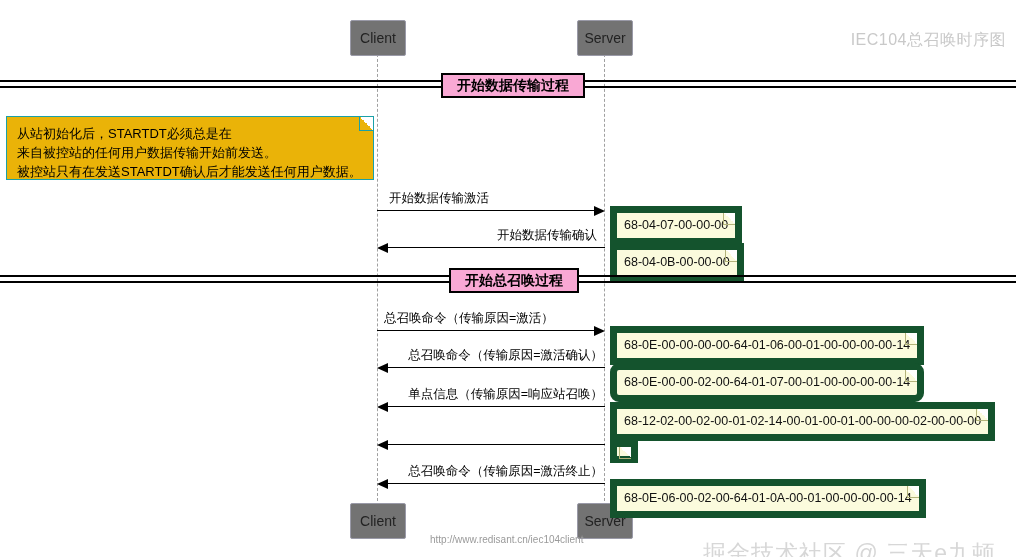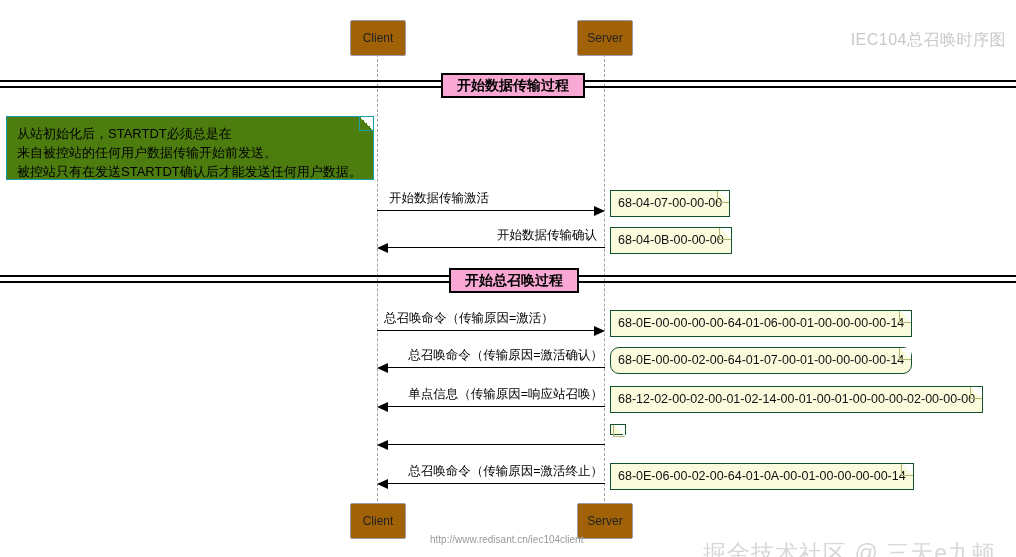--- a/index.html
+++ b/index.html
@@ -24,23 +24,23 @@
     margin-top:30px;
   }
   .url{
     position:absolute;left:430px;top:534px;
     font-size:10px;color:#9a9a9a;white-space:nowrap;text-align:center;
   }
 
   
   .actor{
     position:absolute;width:54px;height:34px;
-    background:#a16207;border:1px solid #9a9aa8;border-radius:2px;
+    background:#737373;border:1px solid #9a9aa8;border-radius:2px;
     display:flex;align-items:center;justify-content:center;
-    font-size:12px;color:#222;
+    font-size:14px;color:#222;
     box-shadow:0 0 0 0 rgba(0,0,0,0);
   }
   .lifeline{
     position:absolute;width:0;
     border-left:1px dashed #a0a0a0;
   }
 
   
   .divider{
     position:absolute;left:0;width:1016px;height:8px;
@@ -53,21 +53,21 @@
   .divider-label{
     position:absolute;
     background:#f9a8d4;border:2px solid #000;
     padding:3px 14px;font-size:14px;font-weight:bold;color:#000;
     white-space:nowrap;line-height:1.1;
   }
 
   
   .note-cyan{
     position:absolute;
-    background:#4d7c0f;border:1px solid #1aa0a8;
+    background:#eab308;border:1px solid #1aa0a8;
     font-size:13px;line-height:19px;color:#000;
     padding:7px 10px 8px 10px;
     box-sizing:border-box;
   }
   .note-cyan .fold{
     position:absolute;top:0;right:0;width:14px;height:14px;
     background:linear-gradient(225deg,#ffffff 50%, transparent 50%);
     border-left:1px solid #1aa0a8;border-bottom:1px solid #1aa0a8;
     box-sizing:border-box;
   }
@@ -92,24 +92,24 @@
     border-left:11px solid #000;
   }
   .msg .head.l{
     border-top:5px solid transparent;border-bottom:5px solid transparent;
     border-right:11px solid #000;
   }
 
   
   .note-y{
     position:absolute;
-    background:#fbfbdd;border:1px solid #14532d;
+    background:#fbfbdd;border:7px solid #14532d;
     font-size:12.5px;color:#111;
     padding:4px 7px 5px 7px;white-space:nowrap;
-    box-sizing:border-box;line-height:16px;
+    box-sizing:border-box;line-height:16px;margin-top:16px;
   }
   .note-y .fold{
     position:absolute;top:0;right:0;width:12px;height:12px;
     background:linear-gradient(225deg,#ffffff 50%, transparent 50%);
     border-left:1px solid #b3b37a;border-bottom:1px solid #b3b37a;
     box-sizing:border-box;
   }
 </style>
 </head>
 <body>

